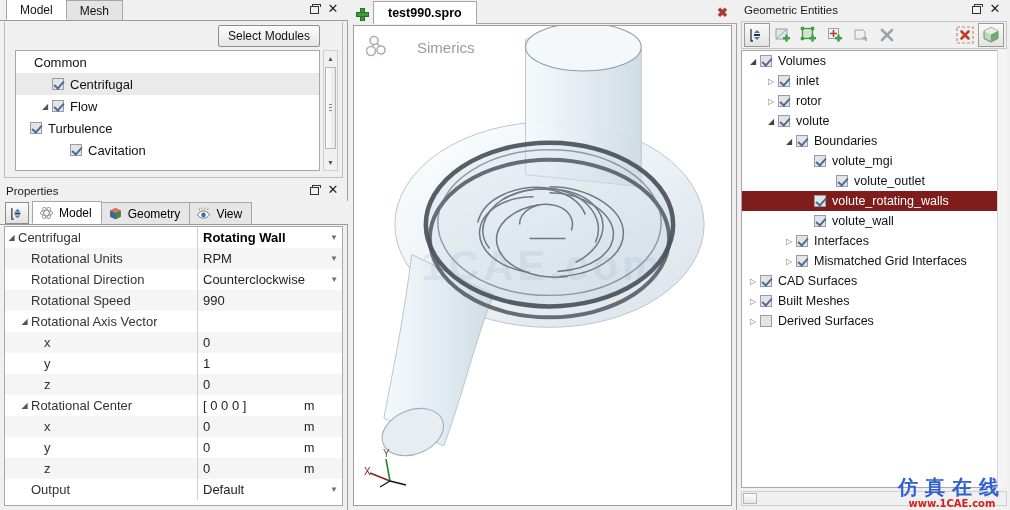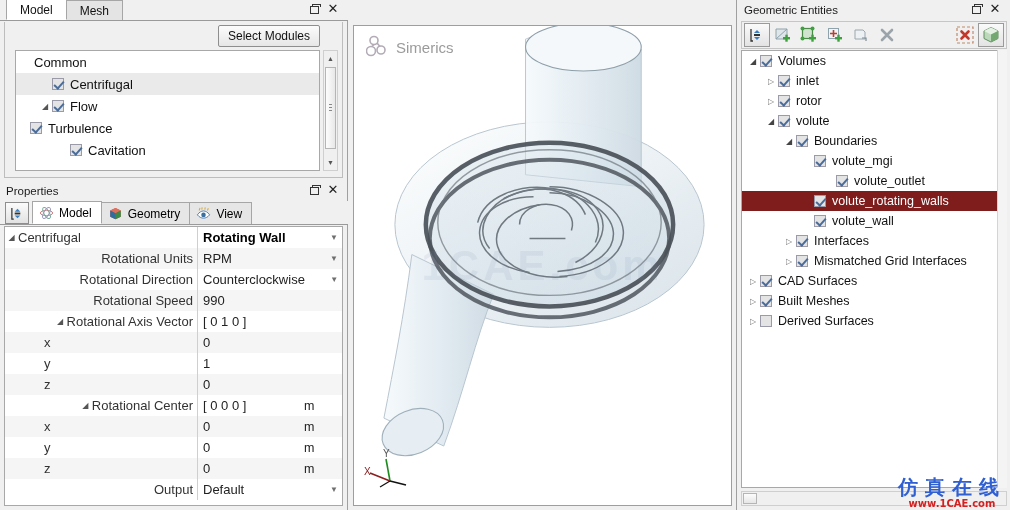--- a/index.html
+++ b/index.html
@@ -118,21 +118,21 @@
   .pname { width: 193px; display: flex; align-items: center;
            border-right: 1px solid #cfcfcf; color: #333; padding-right: 4px; }
   .pname .tw { width: 13px; text-align: center; font-size: 8px; color: #555; flex: none; }
   .pname .lbl { white-space: nowrap; overflow: hidden; }
   .pval { flex: 1; display: flex; align-items: center; padding-left: 5px;
           color: #222; position: relative; overflow: hidden; }
   .pval .txt { flex: 1; white-space: nowrap; }
   .pval.bold .txt { font-weight: bold; color: #000; }
   .unit { width: 22px; text-align: left; color: #222; font-size: 12.5px; }
   .caret { width: 16px; text-align: center; color: #6f6f6f; font-size: 8px; }
-  .indent1 { padding-left: 13px; justify-content: flex-end; }
+  .indent1 { padding-left: 13px; }
   .indent2 { padding-left: 26px; }
 
   
   #center { position: absolute; left: 349px; top: 0; width: 388px; height: 510px;
             background: #f0f0f0; border-right: 1px solid #a0a0a0; }
   #doc-tabs { position: absolute; left: 0; top: 0; width: 388px; height: 24px;
               display: flex; align-items: flex-end; background: #f0f0f0; }
   #addtab { width: 24px; height: 22px; display: flex; align-items: center; justify-content: center; }
   .plus-ico { position: relative; width: 11px; height: 11px; }
   .plus-ico::before, .plus-ico::after {
@@ -145,21 +145,21 @@
     background: #fff; border: 1px solid #a6a6a6; border-bottom: none;
     font-size: 12.5px; font-weight: bold; color: #000; position: relative; z-index: 3;
   }
   #doc-tab-rest { flex: 1; height: 22px; border-bottom: 1px solid #a6a6a6;
                   display: flex; align-items: center; justify-content: flex-end; padding-right: 9px; }
   .x-red { color: #b03a2e; font-size: 13px; font-weight: bold; }
   #viewport {
     position: absolute; left: 4px; top: 25px; right: 4px; bottom: 4px;
     background: #fff; border: 1px solid #9e9e9e; overflow: hidden;
   }
-  #brand { position: absolute; left: 12px; top: 9px; display: flex; align-items: center; gap: 4px;
+  #brand { position: absolute; left: 12px; top: 9px; display: flex; align-items: center; gap: 25px;
            color: #9b9b9b; font-size: 15px; }
   #brand svg { opacity: .75; }
   #wm-center { position: absolute; left: 50%; top: 50%; transform: translate(-50%,-50%);
                font-size: 42px; color: rgba(120,140,170,.11); font-weight: bold;
                letter-spacing: 4px; white-space: nowrap; pointer-events: none; }
   #axis-triad { position: absolute; left: 8px; bottom: 12px; width: 56px; height: 46px; }
 
   
   #geo-panel { position: absolute; left: 738px; top: 0; width: 272px; height: 510px; background: #f0f0f0; }
   #geo-titlebtns { position: absolute; right: 4px; top: 3px; display: flex; gap: 7px; }
@@ -351,25 +351,20 @@
             <span class="txt">990</span>
             <span class="unit"></span>
             <span class="caret"></span>
           </div>
         </div>
         <div class="prow">
           <div class="pname indent1">
             <span class="tw">◢</span>
             <span class="lbl">Rotational Axis Vector</span>
           </div>
-          <div class="pval">
-            <span class="txt">[ 0 1 0 ]</span>
-            <span class="unit"></span>
-            <span class="caret"></span>
-          </div>
         </div>
         <div class="prow alt">
           <div class="pname indent2">
             <span class="tw"></span>
             <span class="lbl">x</span>
           </div>
           <div class="pval">
             <span class="txt">0</span>
             <span class="unit"></span>
             <span class="caret"></span>
@@ -449,20 +444,31 @@
           <div class="pval">
             <span class="txt">Default</span>
             <span class="unit"></span>
             <span class="caret">▼</span>
           </div>
         </div>
       </div>
   </div>
 
   <div id="center">
+    <div id="doc-tabs">
+      <div id="addtab">
+        <span class="plus-ico"></span>
+      </div>
+      <div id="doc-tab">
+        <span>test990.spro</span>
+      </div>
+      <div id="doc-tab-rest">
+        <span class="x-red">✖</span>
+      </div>
+    </div>
 
     <div id="viewport">
       <div id="brand">
         <svg width="26" height="24" viewBox="0 0 26 24">
           <circle cx="8" cy="5.5" r="4" fill="none" stroke="#9a8f9e" stroke-width="1.6"></circle>
           <circle cx="5" cy="16" r="4.5" fill="none" stroke="#9a8f9e" stroke-width="1.6"></circle>
           <circle cx="15" cy="15" r="4" fill="none" stroke="#9a8f9e" stroke-width="1.6"></circle>
           <path d="M8 9.5 L6 11.5 M11 8 L14 11.5" stroke="#9a8f9e" stroke-width="1.6" fill="none"></path>
         </svg>
         <span>Simerics</span>

